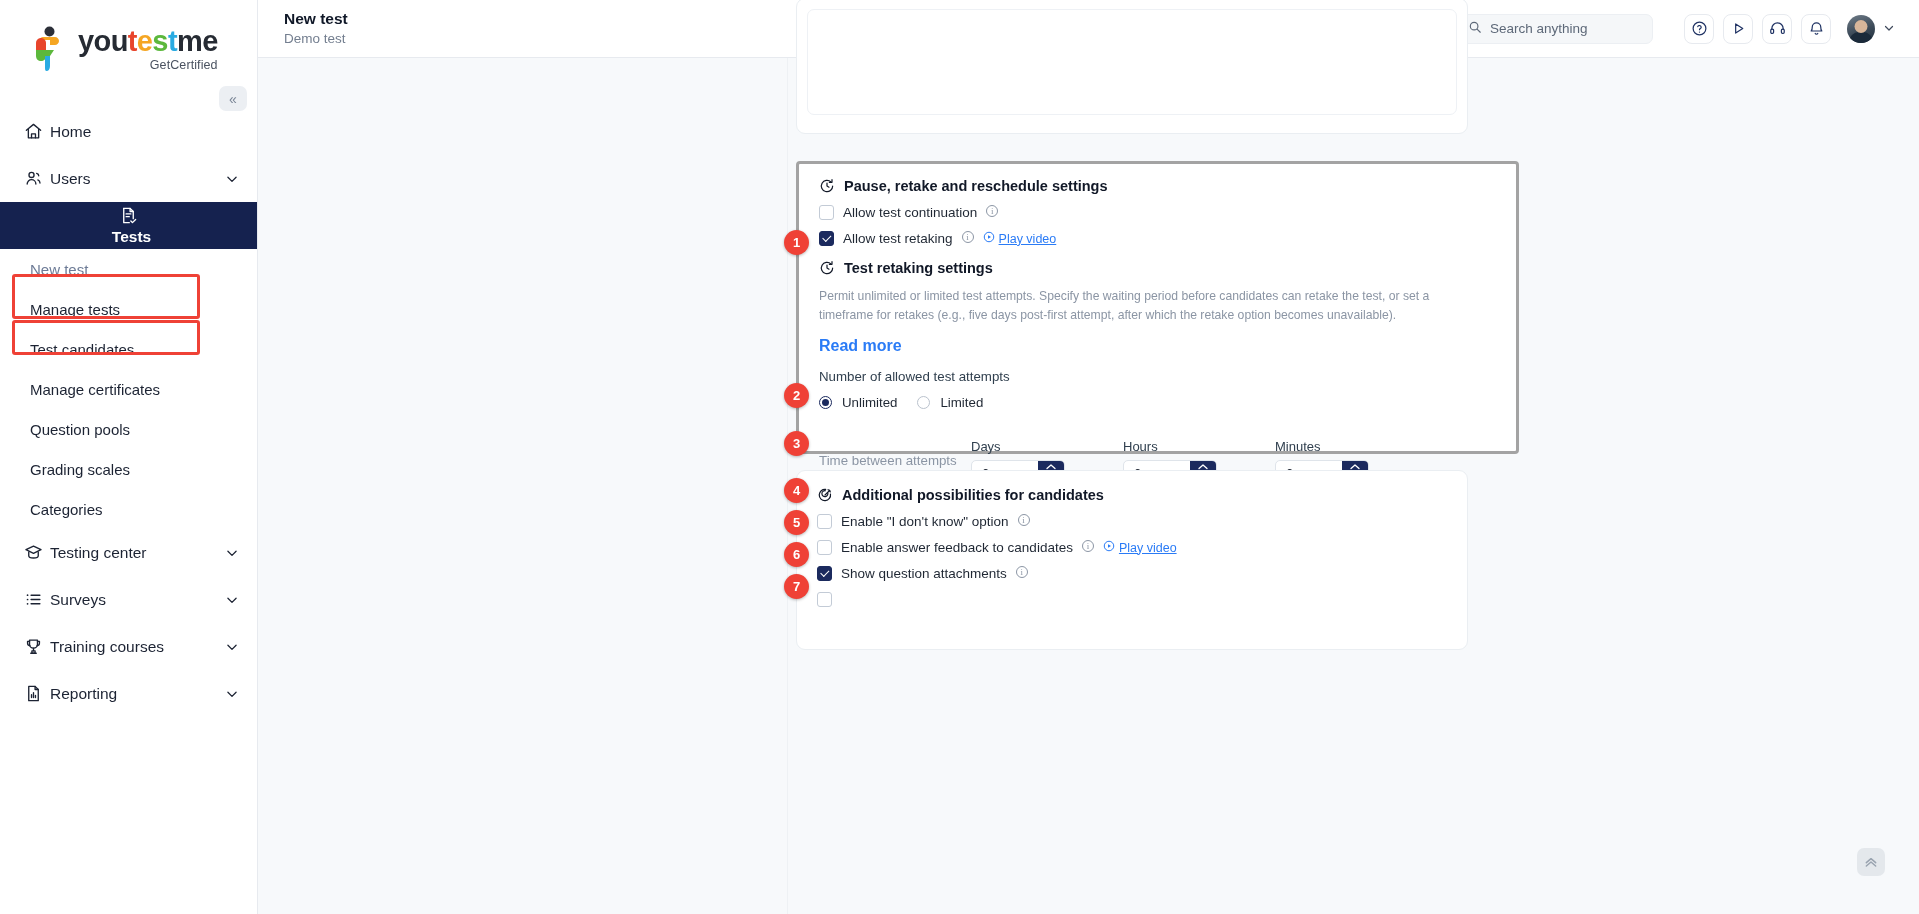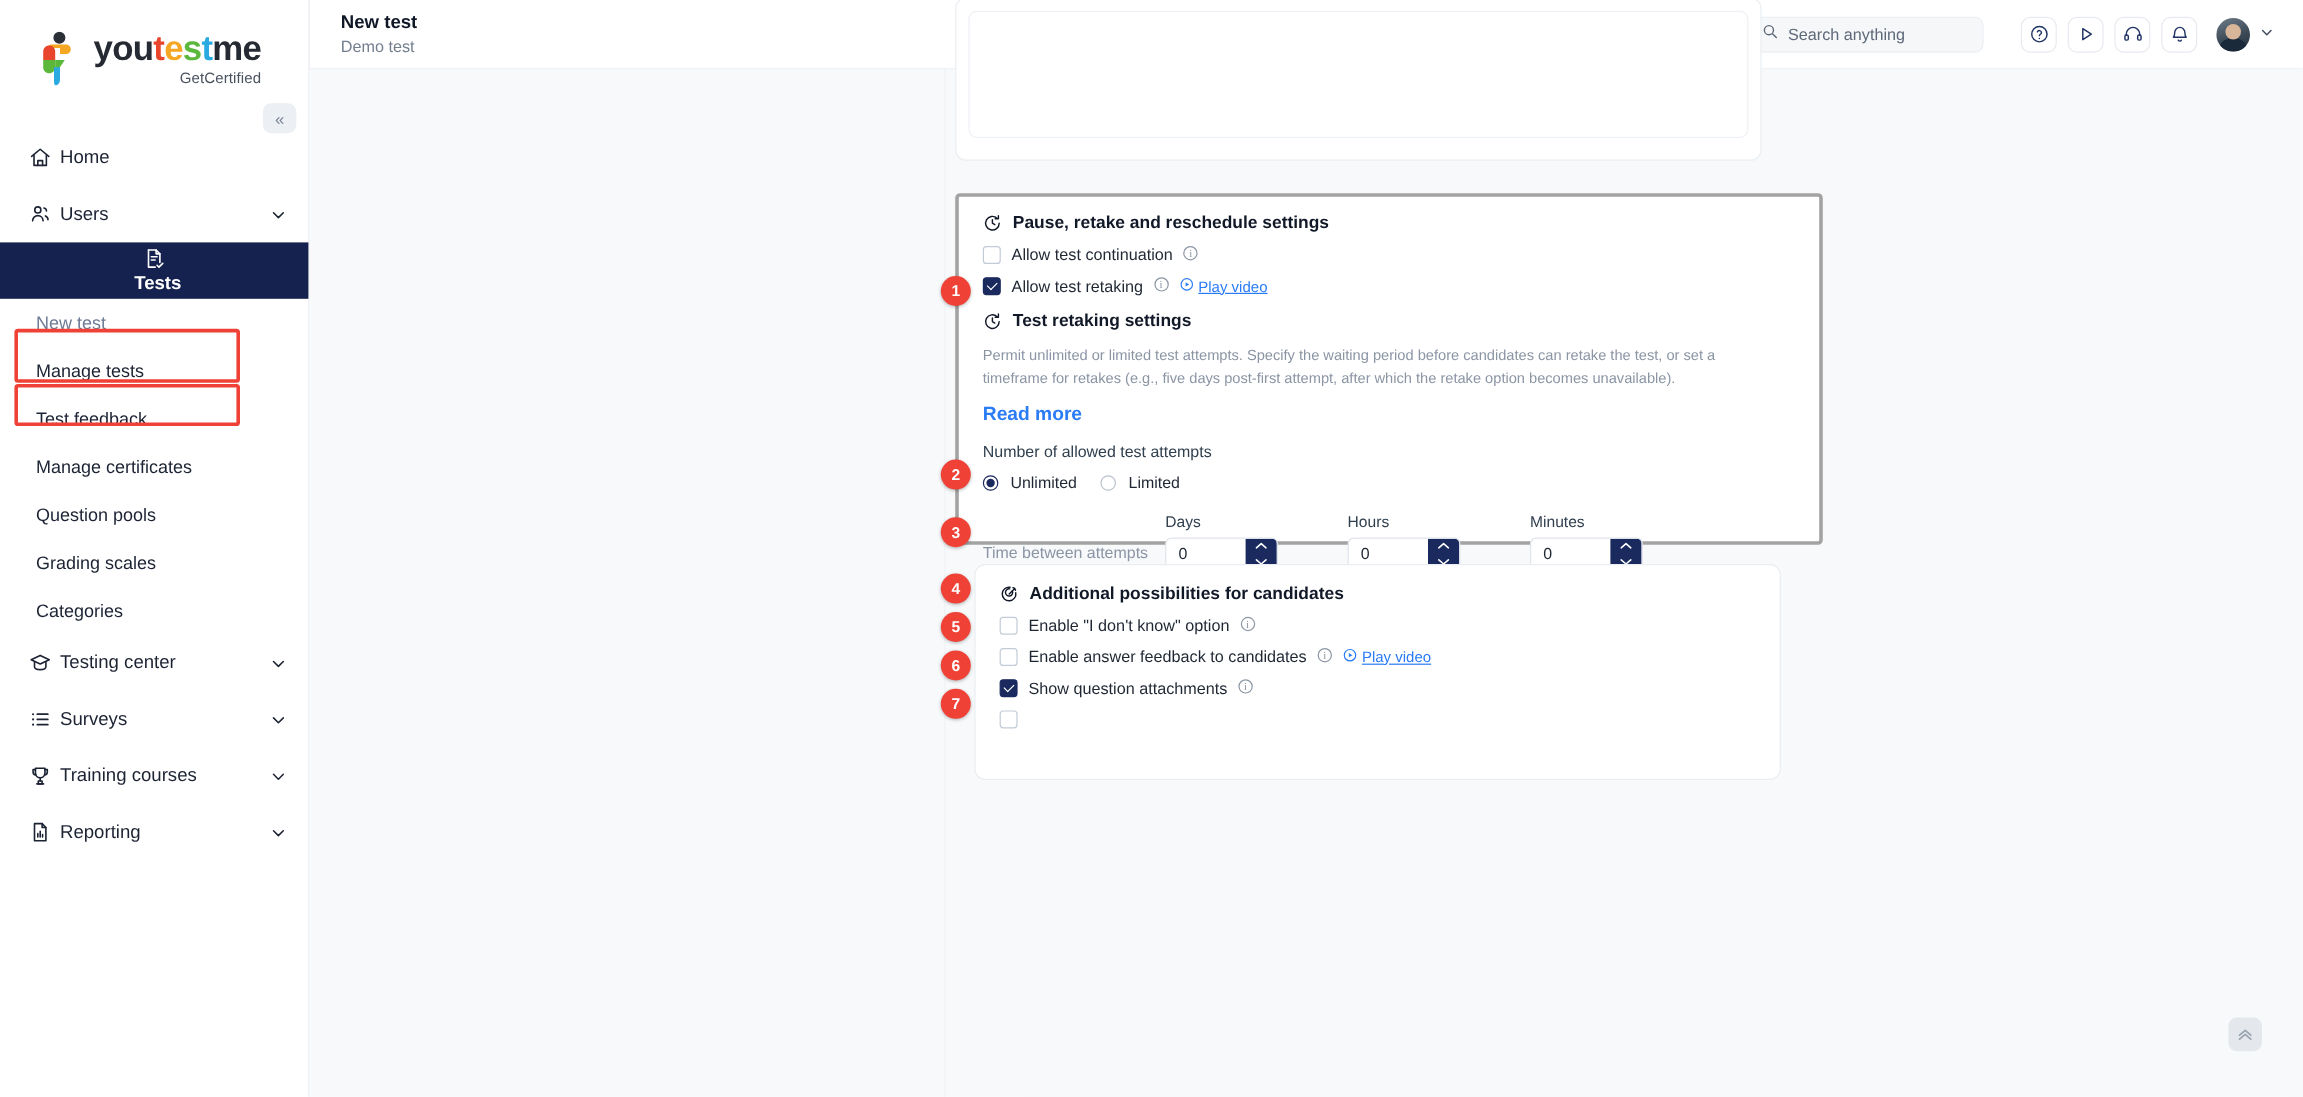--- a/index.html
+++ b/index.html
@@ -186,21 +186,21 @@
     width: 13px; height: 13px; border-radius: 50%; flex: 0 0 13px;
     border: 1.5px solid #bac2cd; background: #fff; cursor: pointer;
     display: flex; align-items: center; justify-content: center;
   }
   .rdo.on { border-color: #1b2a5e; }
   .rdo.on::after { content:""; width:7px; height:7px; border-radius:50%; background:#1b2a5e; }
   .rdo-lbl { font-size: 13.3px; color: #1f2733; margin-right: 10px; }
 
   .time-grid { position: relative; height: 64px; margin-bottom: 6px;}
   .time-lbl { position: absolute; left: 0; top: 30px; font-size: 13.3px; color: #8b95a4; }
-  .unit { position: absolute; top: 4px; }
+  .unit { position: absolute; top: 16px; }
   .unit .u-name { font-size: 13px; color: #31404f; margin-bottom: 6px; }
 
   .spin { display: flex; align-items: stretch; height: 28px; width: 94px;
           border: 1px solid #dfe4ea; border-radius: 5px; background: #fff; overflow: hidden; }
   .spin .val { flex: 1; display: flex; align-items: center; padding-left: 10px;
                font-size: 13.3px; color: #1f2733; }
   .spin .btns { width: 26px; background: #1b2a5e; display: flex; flex-direction: column; cursor: pointer; }
   .spin .btns .b { flex: 1; display: flex; align-items: center; justify-content: center; color: #fff; }
   .spin .btns .b svg { display: block; }
 
@@ -208,21 +208,21 @@
 
   .badge {
     position: absolute; width: 25px; height: 25px; border-radius: 50%;
     background: #ef4136; color: #fff; font-size: 13px; font-weight: bold;
     display: flex; align-items: center; justify-content: center;
     box-shadow: 0 1px 3px rgba(0,0,0,0.28); z-index: 5;
   }
 
   
   .card-bottom {
-    position: absolute; left: 24px; top: 412px; width: 672px; height: 180px;
+    position: absolute; left: 8px; top: 412px; width: 672px; height: 180px;
     border-radius: 9px; padding: 16px 20px;
   }
 
   .scroll-top {
     position: absolute; right: 34px; bottom: 38px;
     width: 28px; height: 28px; border-radius: 7px;
     background: #e4e8ec; color: #99a3af;
     display: flex; align-items: center; justify-content: center;
     cursor: pointer;
   }
@@ -307,21 +307,21 @@
         </span>
       </div>
 
       <div class="nav-sub selected">
         <span>New test</span>
       </div>
       <div class="nav-sub">
         <span>Manage tests</span>
       </div>
       <div class="nav-sub">
-        <span>Test feedback</span>
+        <span>Test candidates</span>
       </div>
       <div class="nav-sub">
         <span>Manage certificates</span>
       </div>
       <div class="nav-sub">
         <span>Question pools</span>
       </div>
       <div class="nav-sub">
         <span>Grading scales</span>
       </div>

